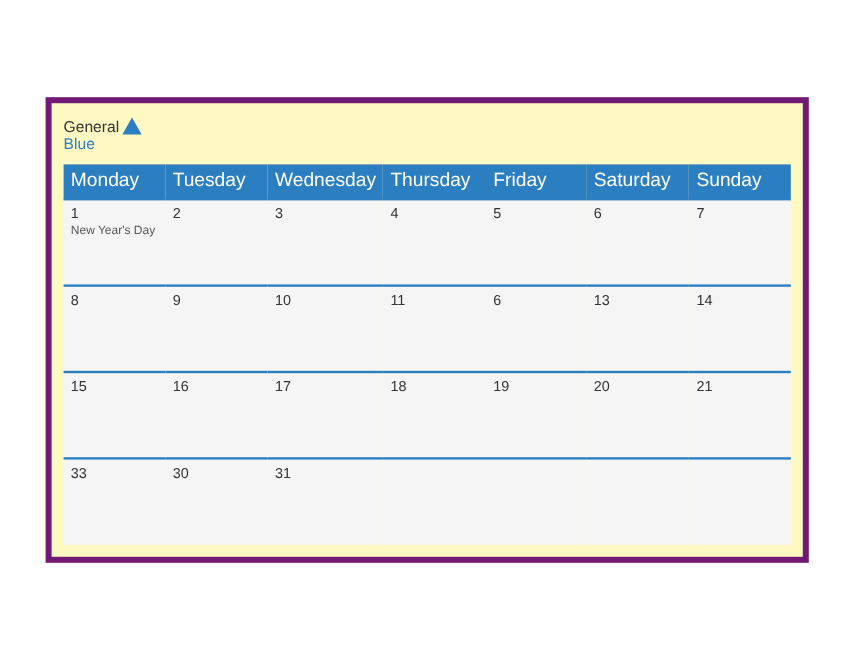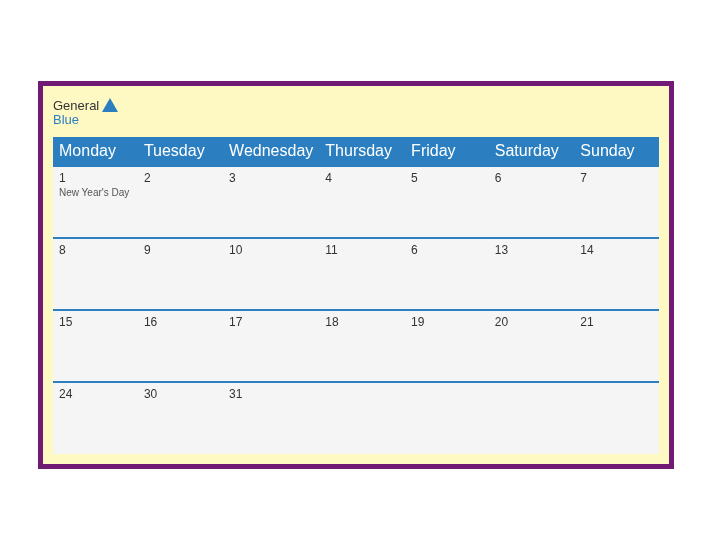--- a/index.html
+++ b/index.html
@@ -186,21 +186,21 @@
           </td>
           <td>
             <span class="day-number">20</span>
           </td>
           <td>
             <span class="day-number">21</span>
           </td>
         </tr>
         <tr>
           <td>
-            <span class="day-number">24</span>
+            <span class="day-number">33</span>
           </td>
           <td>
             <span class="day-number">30</span>
           </td>
           <td>
             <span class="day-number">31</span>
           </td>
           <td></td>
           <td></td>
           <td></td>

